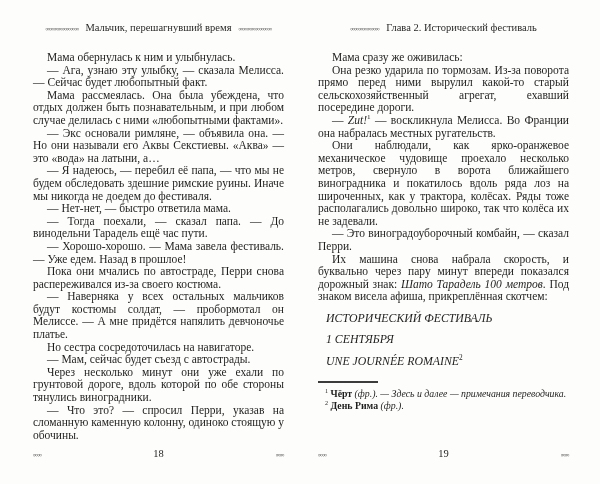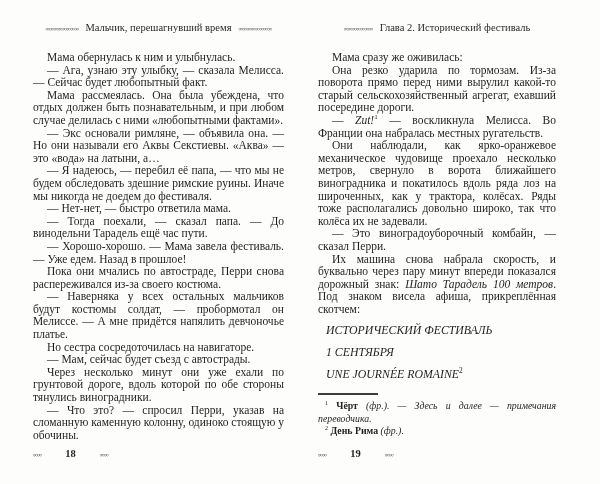--- a/index.html
+++ b/index.html
@@ -18,21 +18,21 @@
     color: #1f1f1f;
     background: #fdfdfb;
   }
   .page {
     position: relative;
     width: 300px;
     height: 484px;
     box-sizing: border-box;
   }
   .page.left  { padding: 22px 16px 0 33px; }
-  .page.right { padding: 22px 44px 0 18px; }
+  .page.right { padding: 22px 31px 0 18px; }
 
   .running-head {
     display: flex;
     justify-content: center;
     align-items: center;
     gap: 7px;
     font-size: 10.5px;
     line-height: 12px;
     margin-bottom: 17px;
     white-space: nowrap;
@@ -87,26 +87,25 @@
   }
   .footnote-list p {
     margin: 0;
     text-indent: 7px;
   }
 
   .page-footer {
     position: absolute;
     bottom: 24px;
     display: flex;
-    justify-content: flex-start;
+    justify-content: space-between;
     align-items: center;
     gap: 24px;
     font-size: 10.5px;
     line-height: 12px;
-    font-weight: bold;
   }
   .page.left  .page-footer { left: 33px;  width: 251px; }
   .page.right .page-footer { left: 18px;  width: 251px; }
 </style>
 </head>
 <body>
 
 <div class="spread">
 
   <div class="page left">

